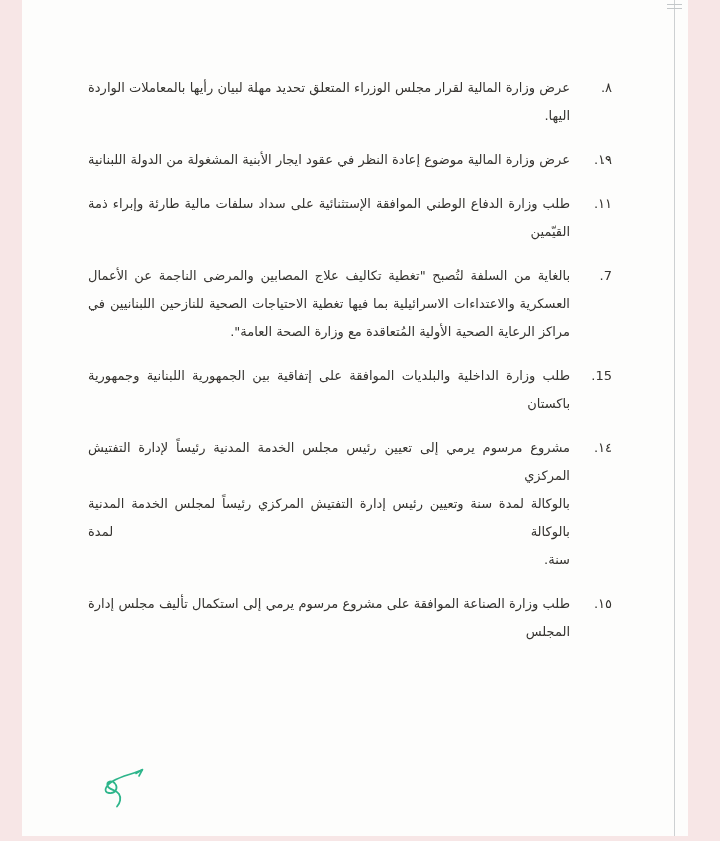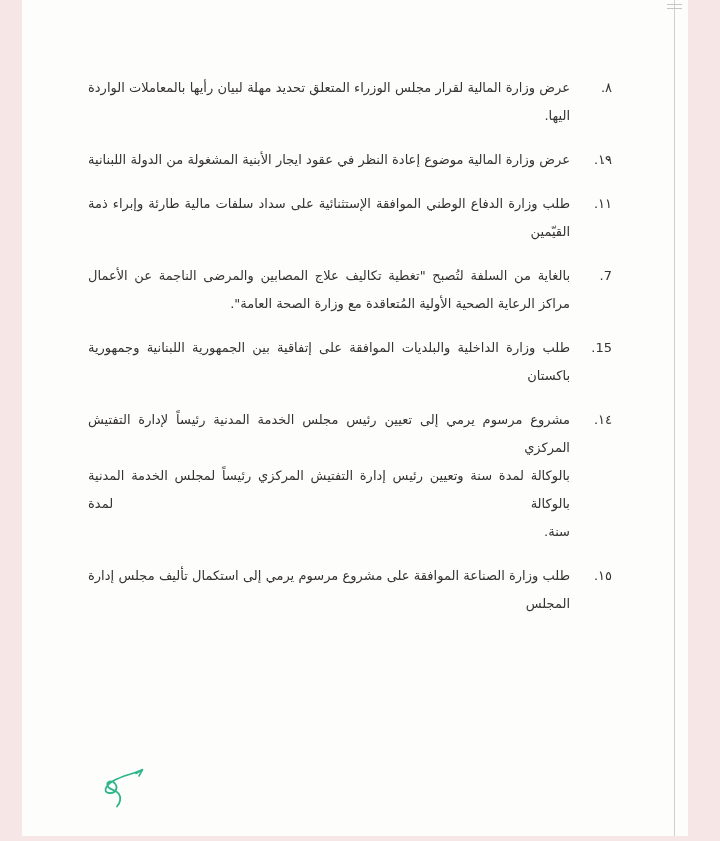--- a/index.html
+++ b/index.html
@@ -100,20 +100,21 @@
           <span class="num">١٠.</span>
           <div class="line">عرض وزارة المالية موضوع إعادة النظر في عقود ايجار الأبنية المشغولة من الدولة اللبنانية</div>
         </div>
         <div class="item">
           <span class="num">١١.</span>
           <div class="line">طلب وزارة الدفاع الوطني الموافقة الإستثنائية على سداد سلفات مالية طارئة وإبراء ذمة القيّمين</div>
         </div>
         <div class="item">
           <span class="num">7.</span>
           <div class="line">بالغاية من السلفة لتُصبح "تغطية تكاليف علاج المصابين والمرضى الناجمة عن الأعمال</div>
+          <div class="line">العسكرية والاعتداءات الاسرائيلية بما فيها تغطية الاحتياجات الصحية للنازحين اللبنانيين في</div>
           <div class="line last">مراكز الرعاية الصحية الأولية المُتعاقدة مع وزارة الصحة العامة".</div>
         </div>
         <div class="item">
           <span class="num">15.</span>
           <div class="line">طلب وزارة الداخلية والبلديات الموافقة على إتفاقية بين الجمهورية اللبنانية وجمهورية باكستان</div>
         </div>
         <div class="item">
           <span class="num">١٤.</span>
           <div class="line">مشروع مرسوم يرمي إلى تعيين رئيس مجلس الخدمة المدنية رئيساً لإدارة التفتيش المركزي</div>
           <div class="line">بالوكالة لمدة سنة وتعيين رئيس إدارة التفتيش المركزي رئيساً لمجلس الخدمة المدنية بالوكالة لمدة</div>

